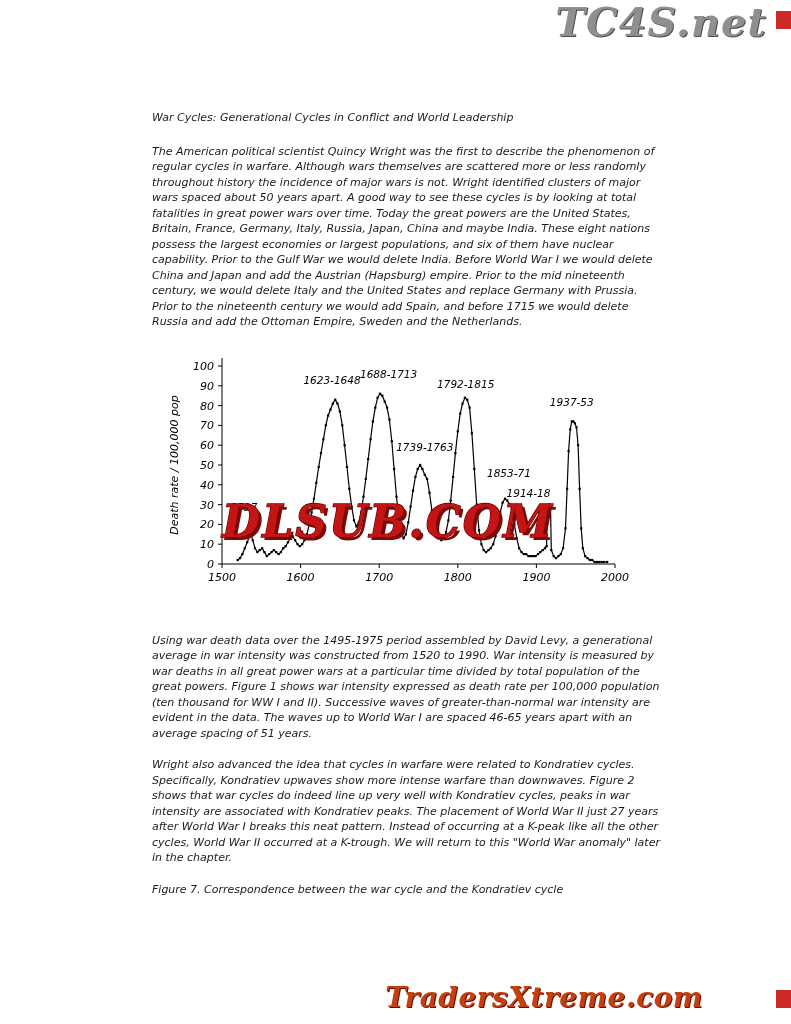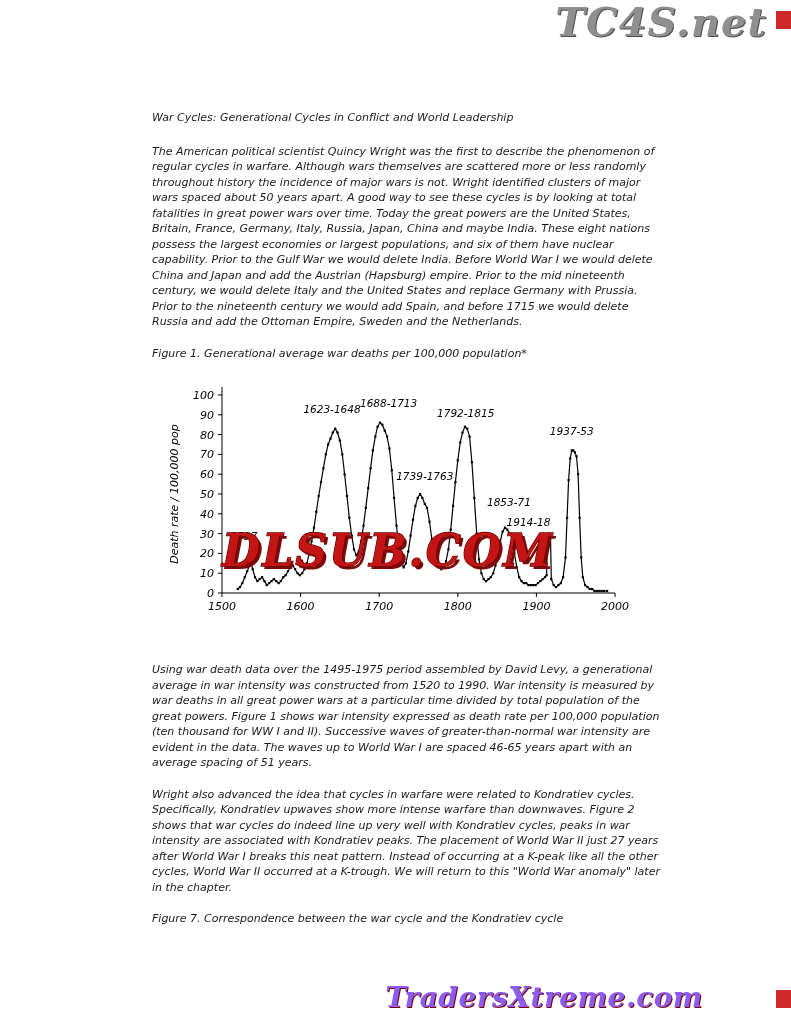--- a/index.html
+++ b/index.html
@@ -25,36 +25,35 @@
   .content p { margin:0 0 14px 0; }
   p.title { margin-bottom:18px; }
   p.caption { margin-top:16px; margin-bottom:14px; }
   .figure { width:505px; height:267px; margin:0 0 20px 0; position:relative; }
   .figure svg { display:block; }
   p.footnote { margin-bottom:14px; }
   p.body-par { margin-bottom:16px; }
   .logo-bottom {
     position:absolute; bottom:12px; right:88px;
     font-family:"DejaVu Serif","Liberation Serif",serif; font-weight:bold;
-    font-size:28px; line-height:28px; color:#8b5cf6; letter-spacing:0.5px;
+    font-size:28px; line-height:28px; color:#c2410c; letter-spacing:0.5px;
     text-shadow:1px 1px 0 #7a0000; cursor:pointer;
   }
 </style>
 </head>
 <body>
 
 <div class="page">
 
   <div class="logo-top">TC4S.net</div>
   <div class="edge-tab top"></div>
 
   <div class="content">
     <p class="title">War Cycles: Generational Cycles in Conflict and World Leadership</p>
     <p class="body-par">The American political scientist Quincy Wright was the first to describe the phenomenon of regular cycles in warfare. Although wars themselves are scattered more or less randomly throughout history the incidence of major wars is not. Wright identified clusters of major wars spaced about 50 years apart. A good way to see these cycles is by looking at total fatalities in great power wars over time. Today the great powers are the United States, Britain, France, Germany, Italy, Russia, Japan, China and maybe India. These eight nations possess the largest economies or largest populations, and six of them have nuclear capability. Prior to the Gulf War we would delete India. Before World War I we would delete China and Japan and add the Austrian (Hapsburg) empire. Prior to the mid nineteenth century, we would delete Italy and the United States and replace Germany with Prussia. Prior to the nineteenth century we would add Spain, and before 1715 we would delete Russia and add the Ottoman Empire, Sweden and the Netherlands.</p>
-    <p class="caption">Figure 1. Generational average war deaths per 100,000 population*</p>
 
     <div class="figure">
       <svg width="505" height="267" viewBox="0 0 505 267" xmlns="http://www.w3.org/2000/svg">
           <g stroke="#000" stroke-width="1">
             <line x1="70" y1="12" x2="70" y2="218"></line>
             <line x1="70" y1="218" x2="463" y2="218"></line>
             <line x1="66" y1="218" x2="70" y2="218"></line>
             <line x1="66" y1="198.2" x2="70" y2="198.2"></line>
             <line x1="66" y1="178.4" x2="70" y2="178.4"></line>
             <line x1="66" y1="158.6" x2="70" y2="158.6"></line>

